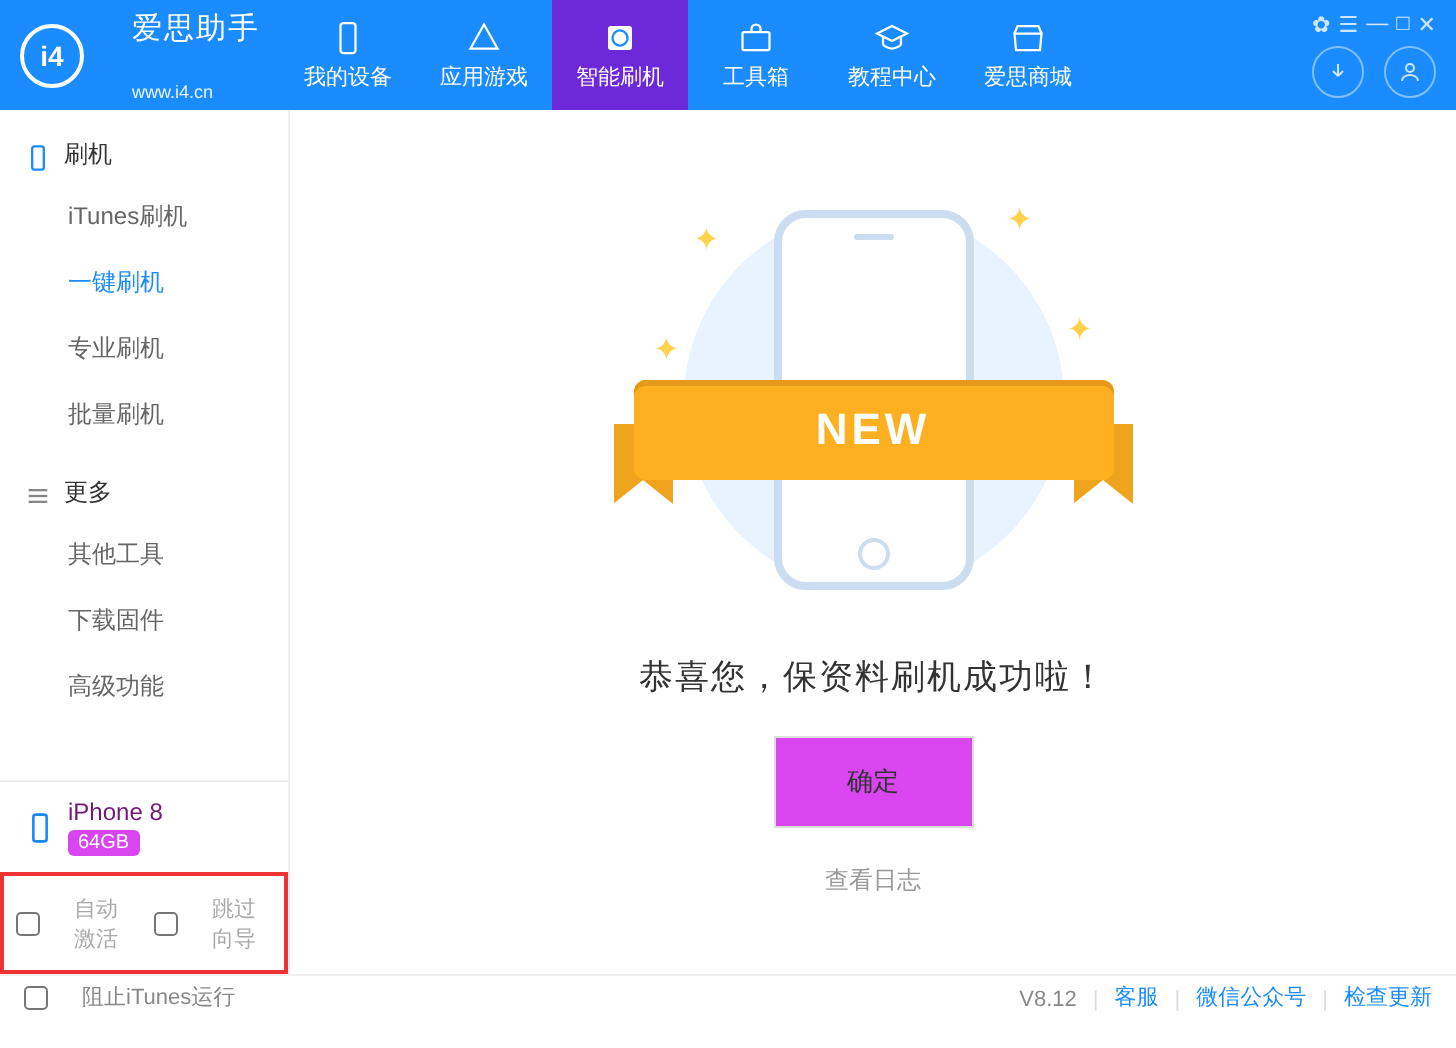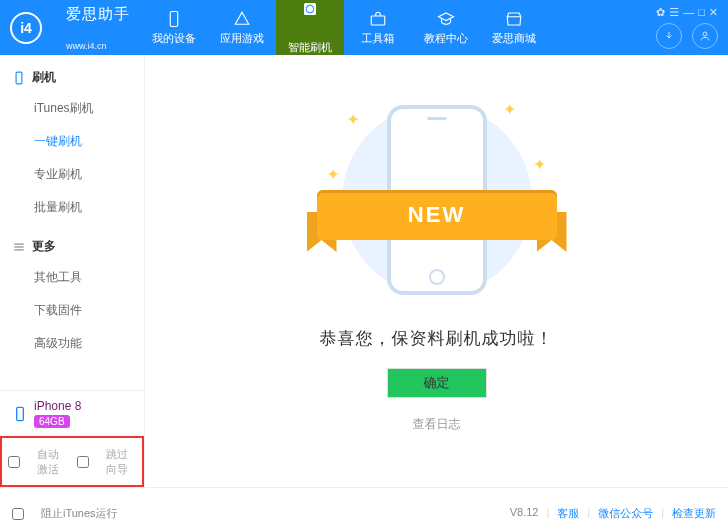--- a/index.html
+++ b/index.html
@@ -7,33 +7,33 @@
   .app { width:100%; height:100%; display:flex; flex-direction:column; }
 
   
   .header { height:55px; background:#1a8cff; color:#fff; display:flex; align-items:center; padding:0 0 0 10px; }
   .logo-area { display:flex; align-items:center; width:130px; gap:24px; }
   .logo-circle { width:32px; height:32px; border:2px solid #fff; border-radius:50%; display:flex; align-items:center; justify-content:center; font-weight:bold; font-size:14px; color:#fff; }
   .logo-text .t1 { font-size:15px; font-weight:normal; letter-spacing:1px; }
   .logo-text .t2 { font-size:9px; opacity:.9;margin-top:17px; }
   .nav { display:flex; height:100%; }
   .nav-item { width:68px; display:flex; flex-direction:column; align-items:center; justify-content:center; font-size:11px; gap:3px; cursor:pointer; }
-  .nav-item.active { background:#4d7c0f;justify-content:space-between; }
+  .nav-item.active { background:#6d28d9; }
   .nav-ico { width:20px; height:18px; display:flex; align-items:center; justify-content:center; }
   .nav-ico svg { width:20px; height:18px; fill:none; stroke:#fff; stroke-width:1.5; }
   .win-controls { margin-left:auto; display:flex; align-items:center; gap:8px; padding-right:10px; }
   .wc-top { font-size:11px; color:#cfe6ff; display:flex; gap:4px; }
   .wc-icons { display:flex; gap:10px; align-items:center; }
   .circ-btn { width:26px; height:26px; border:1.5px solid #7fc0ff; border-radius:50%; display:flex; align-items:center; justify-content:center; cursor:pointer; color:#cfe6ff; }
 
   
   .body { flex:1; display:flex; min-height:0; }
   .sidebar { width:145px; border-right:1px solid #eee; display:flex; flex-direction:column; font-size:12px; color:#333; }
   .side-scroll { flex:1; overflow:auto; padding:8px 0; }
-  .sec-head { display:flex; align-items:center; gap:6px; padding:6px 12px; font-weight:bold; }
+  .sec-head { display:flex; align-items:flex-end; gap:6px; padding:6px 12px; font-weight:normal; }
   .sec-head .ico { width:14px; height:14px; color:#1a8cff; }
   .sec-item { padding:8px 12px 8px 34px; color:#666; cursor:pointer; }
   .sec-item.active { color:#1a8cff; }
   .side-block { border-top:1px solid #eee; padding:8px 12px; display:flex; align-items:center; gap:6px; }
   .pill { display:inline-block; background:#d946ef; color:#fff; border-radius:3px; font-size:10px; padding:1px 5px; margin-top:2px; }
   .checks { border-top:1px solid #eee; padding:10px 8px; display:flex; gap:10px; font-size:11px; color:#aaa; outline:2px solid #e33; outline-offset:-2px; }
   .cb { display:flex; align-items:center; gap:17px; }
   .cb input { width:12px; height:12px; }
 
   
@@ -44,25 +44,25 @@
   .phone::before { content:""; position:absolute; top:8px; left:50%; transform:translateX(-50%); width:20px; height:3px; background:#cdddf0; border-radius:2px; }
   .phone::after { content:""; position:absolute; bottom:6px; left:50%; transform:translateX(-50%); width:12px; height:12px; border:2px solid #cdddf0; border-radius:50%; }
   .ribbon { position:absolute; left:-10px; right:-10px; top:95px; height:50px; }
   .ribbon-body { position:absolute; inset:0; background:#ffb020; border-radius:6px; display:flex; align-items:center; justify-content:center; color:#fff; font-weight:900; font-size:22px; letter-spacing:2px; box-shadow:0 3px 0 #e6981a inset; }
   .ribbon-tailL, .ribbon-tailR { position:absolute; top:22px; width:30px; height:40px; background:#f0a41e; }
   .ribbon-tailL { left:-10px; clip-path:polygon(0 0,100% 0,100% 100%,50% 70%,0 100%); }
   .ribbon-tailR { right:-10px; clip-path:polygon(0 0,100% 0,100% 100%,50% 70%,0 100%); }
   .spark { position:absolute; font-size:16px; color:#ffd24d; }
   .s1{top:15px;left:20px} .s2{top:5px;right:30px} .s3{top:70px;left:0} .s4{top:60px;right:0}
   .msg { margin-top:22px; font-size:17px; color:#333; letter-spacing:1px; }
-  .ok-btn { margin-top:18px; width:100px; height:30px; border:1px solid #ddd; background:#22c55e; font-size:13px; color:#333; cursor:pointer; }
+  .ok-btn { margin-top:18px; width:100px; height:46px; border:1px solid #ddd; background:#d946ef; font-size:13px; color:#333; cursor:pointer; }
   .log-link { margin-top:18px; font-size:12px; color:#999; cursor:pointer; }
 
   
-  .footer { height:26px; border-top:1px solid #eee; display:flex; align-items:flex-start; font-size:11px; color:#888; padding:18px 12px; gap:8px; }
+  .footer { height:26px; border-top:1px solid #eee; display:flex; align-items:flex-end; font-size:11px; color:#888; padding:18px 12px; gap:8px; }
   .footer .cb input{width:12px;height:12px}
   .footer .spacer { flex:1; }
   .footer .sep { color:#ddd; }
   .flink { color:#1a8cff; cursor:pointer; }
 </style>
 </head>
 <body>
 
 <div class="app">
   <div class="header">

